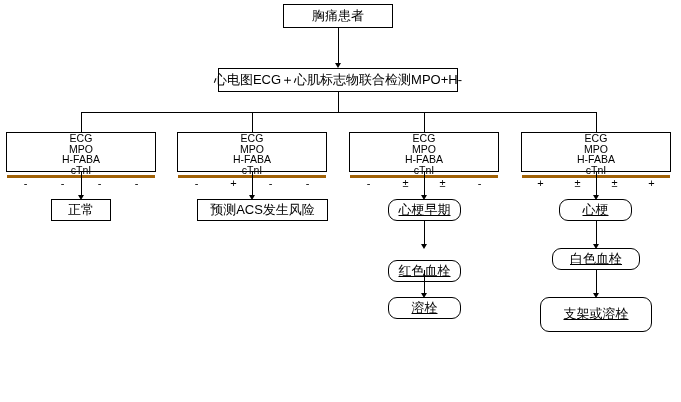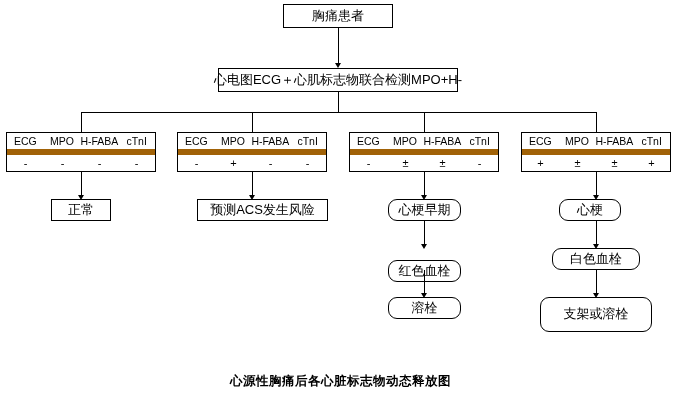--- a/index.html
+++ b/index.html
@@ -27,20 +27,21 @@
     display: flex;
     align-items: center;
     justify-content: center;
     font-size: 13px;
     line-height: 1.1;
     text-align: center;
     white-space: nowrap;
   }
   .rounded {
     border-radius: 9px;
+    text-decoration: underline;
   }
   .line {
     position: absolute;
     background: #000000;
   }
   .hline { height: 1px; }
   .vline { width: 1px; }
   .arrow {
     position: absolute;
     width: 0;
@@ -57,21 +58,22 @@
     background: #ffffff;
     display: flex;
     flex-direction: column;
   }
   .mrow {
     display: flex;
     flex: 1 1 0;
     align-items: center;
   }
   .mrow.top {
-    border-bottom: 6px solid #a16207;
+    border-bottom: 3px solid #a16207;
+    flex-direction: column;
   }
   .mcell {
     flex: 1 1 0;
     text-align: center;
     font-size: 10.5px;
     line-height: 1;
     white-space: nowrap;
   }
   .mcell.sym {
     font-size: 11px;
@@ -175,23 +177,22 @@
     </div>
     <div class="mrow">
       <div class="mcell sym">+</div>
       <div class="mcell sym">±</div>
       <div class="mcell sym">±</div>
       <div class="mcell sym">+</div>
     </div>
   </div>
   <div class="line vline" style="left:596px; top:172px; height:24px;"></div>
   <div class="arrow" style="left:592.5px; top:195px;"></div>
-  <div class="node rounded" style="left:559px; top:199px; width:62px; height:22px;">心梗</div>
+  <div class="node rounded" style="left:559px; top:199px; width:73px; height:22px;">心梗</div>
   <div class="line vline" style="left:596px; top:221px; height:24px;"></div>
   <div class="arrow" style="left:592.5px; top:244px;"></div>
   <div class="node rounded" style="left:552px; top:248px; width:88px; height:22px;">白色血栓</div>
   <div class="line vline" style="left:596px; top:270px; height:24px;"></div>
   <div class="arrow" style="left:592.5px; top:293px;"></div>
   <div class="node rounded" style="left:540px; top:297px; width:112px; height:35px;">支架或溶栓</div>
 
-  <div class="caption" style="left:0; top:373px;">心源性胸痛后各心脏标志物动态释放图</div>
 
 </div>
 
 </body></html>

